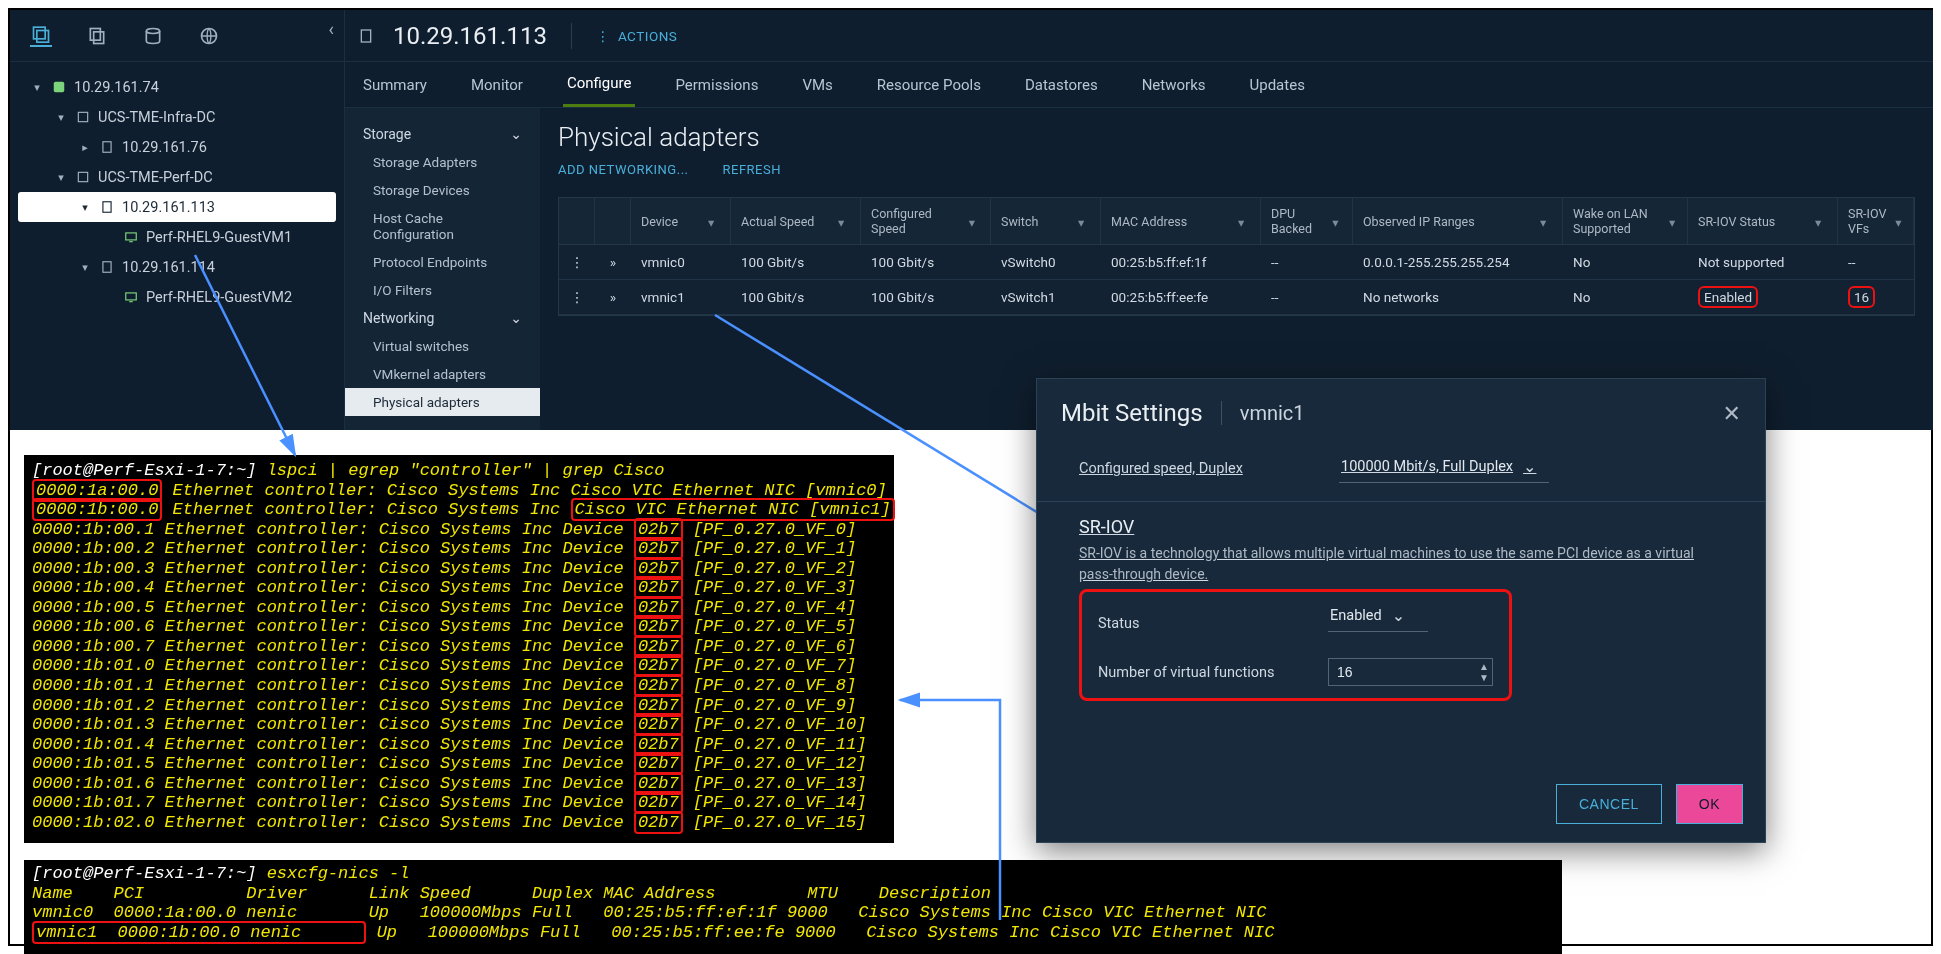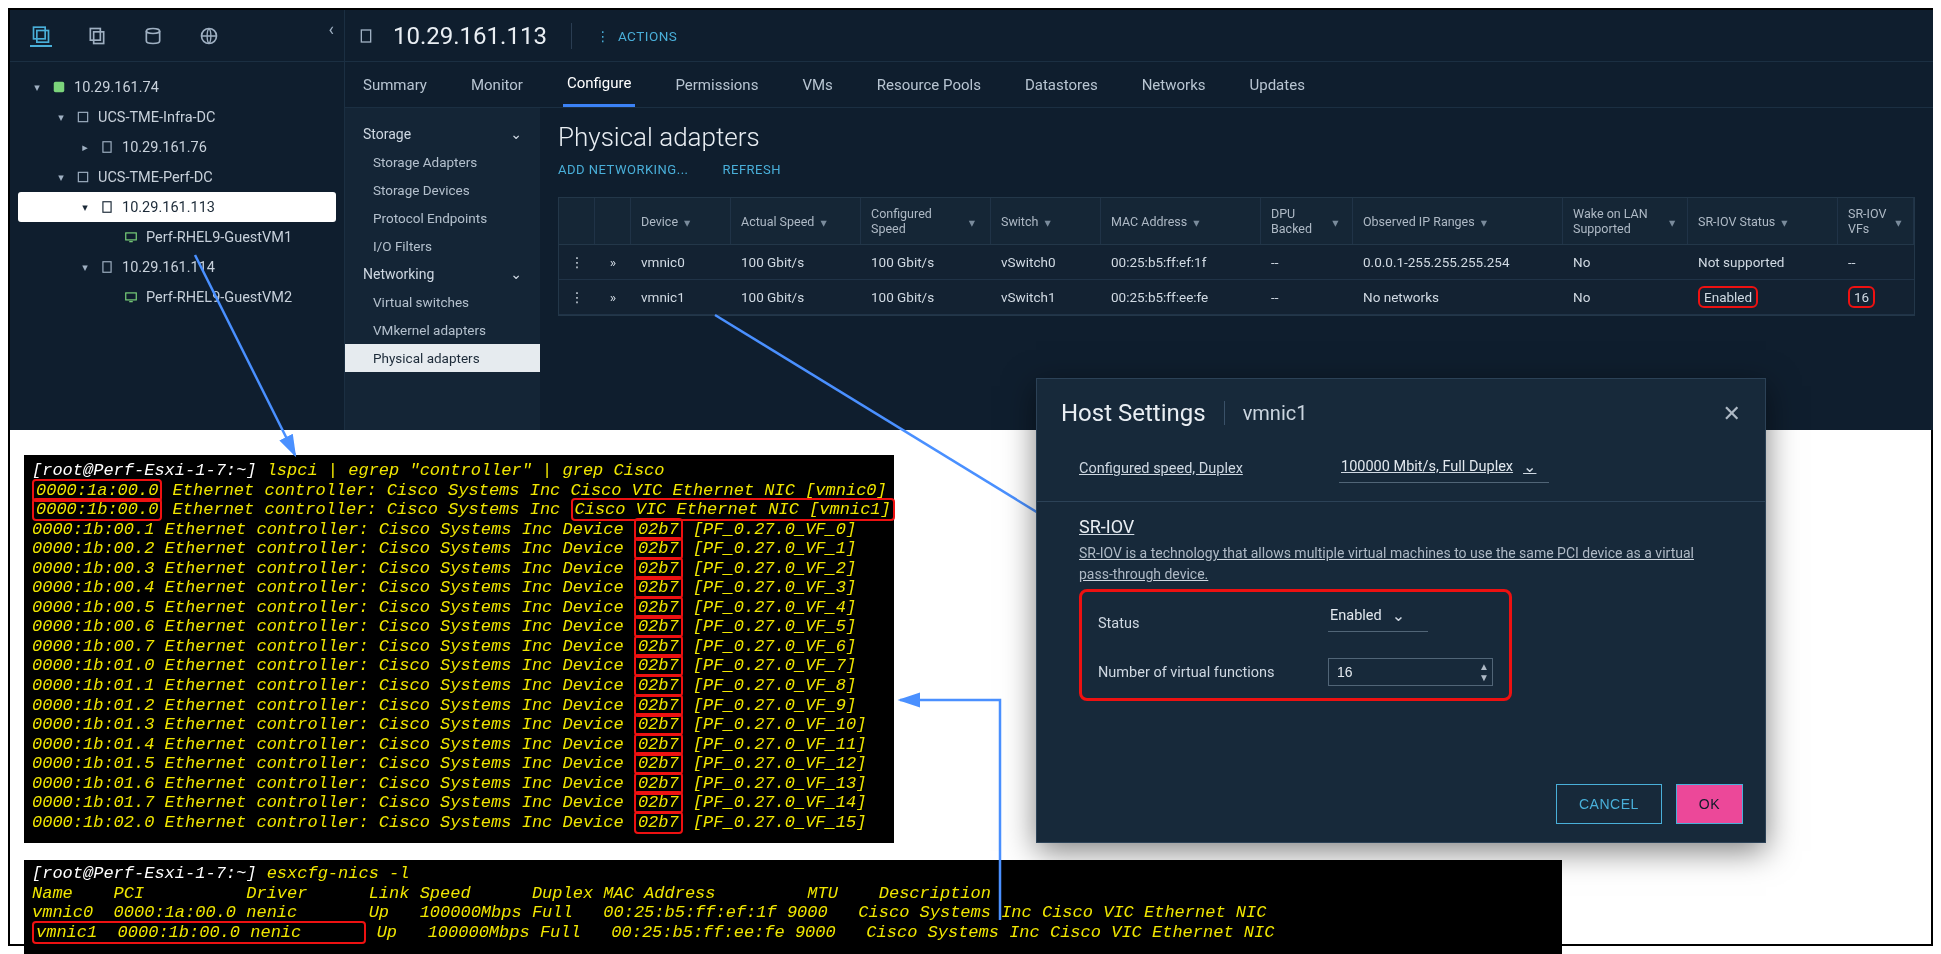--- a/index.html
+++ b/index.html
@@ -59,35 +59,35 @@
     position:absolute; left:335px; top:0; right:0; height:420px;
     background:#0f1e2e;
   }
   .title-row { height:52px; display:flex; align-items:center; padding-left:12px; gap:18px; border-bottom:1px solid #1b2f42;}
   .title-row .hosticon { width:18px; height:18px; display:inline-flex; align-items:center; justify-content:center; color:#9fb0c2;}
   .title-row .ip { font-size:24px; color:#e9eef3; font-weight:400; }
   .title-row .divider { height:26px; width:1px; background:#2a3d52; margin:0 6px;}
   .title-row .actions { color:#49afd9; font-size:13.5px; letter-spacing:.5px; display:flex; align-items:center; gap:8px;}
   .tabs-row { height:46px; display:flex; align-items:center; gap:36px; padding-left:14px; border-bottom:1px solid #1b2f42; font-size:15px;}
   .tabs-row .tab { color:#b8c5d2; padding:0 4px; height:100%; display:flex; align-items:center; cursor:pointer;}
-  .tabs-row .tab.active { color:#fff; border-bottom:3px solid #3b82f6; }
+  .tabs-row .tab.active { color:#fff; border-bottom:3px solid #4d7c0f; }
 
   .content-row { position:absolute; left:0; top:98px; right:0; bottom:0; display:flex; }
   .config-side { width:276px; background:#142536; padding:12px 0; font-size:14px; }
   .cfg-section { padding:6px 18px; font-size:14px; color:#cfd8e2; display:flex; justify-content:space-between; align-items:center;}
   .cfg-item { padding:6px 18px 6px 28px; color:#b4c0cd; cursor:pointer; font-size:13.5px;}
   .cfg-item.active { background:#e6ebef; color:#1c2a38; }
 
   .phys-area { flex:1; padding:14px 18px; position:relative; background:#0f1e2e;}
   .phys-title { font-size:26px; color:#e9eef3; font-weight:300; margin-bottom:10px;}
   .phys-links { display:flex; gap:34px; margin-bottom:20px; }
   .phys-links span { color:#49afd9; font-size:13px; letter-spacing:.5px; cursor:pointer; }
   .table { width:100%; border:1px solid #233749; background:#132232;}
   .thead { display:flex; background:#152636; border-bottom:1px solid #233749; font-size:12.5px; color:#aeb9c5;}
-  .th { padding:8px 10px; border-right:1px solid #203347; display:flex; align-items:center; gap:6px;}
+  .th { padding:8px 10px; border-right:1px solid #203347; display:flex; align-items:center; justify-content:space-between; gap:6px;}
   .th .flt { width:12px; height:12px; color:#7a8b9c;}
   .trow { display:flex; font-size:13.5px; color:#d1dae3; border-bottom:1px solid #203347; align-items:center;}
   .td { padding:9px 10px; }
   .w-menu{width:36px;text-align:center;} .w-exp{width:36px;text-align:center;}
   .w-dev{width:100px;} .w-as{width:130px;} .w-cs{width:130px;} .w-sw{width:110px;}
   .w-mac{width:160px;} .w-dpu{width:92px;} .w-oip{width:210px;} .w-wol{width:125px;}
   .w-sriov{width:150px;} .w-vfs{width:76px;}
   .hlbox { border:2px solid #e11; border-radius:6px; padding:1px 4px;}
 
   
@@ -275,20 +275,21 @@
 
       <div class="content-row">
         <div class="config-side">
           <div class="cfg-section">
             <span>Storage</span>
             <span>⌄</span>
           </div>
           <div id="storage-items">
               <div class="cfg-item">Storage Adapters</div>
               <div class="cfg-item">Storage Devices</div>
+              <div class="cfg-item">Host Cache Configuration</div>
               <div class="cfg-item">Protocol Endpoints</div>
               <div class="cfg-item">I/O Filters</div>
             </div>
           <div class="cfg-section">
             <span>Networking</span>
             <span>⌄</span>
           </div>
           <div id="networking-items">
               <div class="cfg-item">Virtual switches</div>
               <div class="cfg-item">VMkernel adapters</div>
@@ -379,21 +380,21 @@
                 </div>
               </div>
           </div>
         </div>
       </div>
     </div>
   </div>
 
   <div class="dialog">
     <div class="dlg-title">
-      <span class="t1">Host Settings</span>
+      <span class="t1">Mbit Settings</span>
       <span class="vline"></span>
       <span class="t2">vmnic1</span>
       <span class="close">✕</span>
     </div>
     <div class="dlg-body">
       <div class="dlg-row">
         <span class="lbl">Configured speed, Duplex</span>
         <span class="selectish">
           <span class="val">100000 Mbit/s, Full Duplex</span>
           <span>⌄</span>

